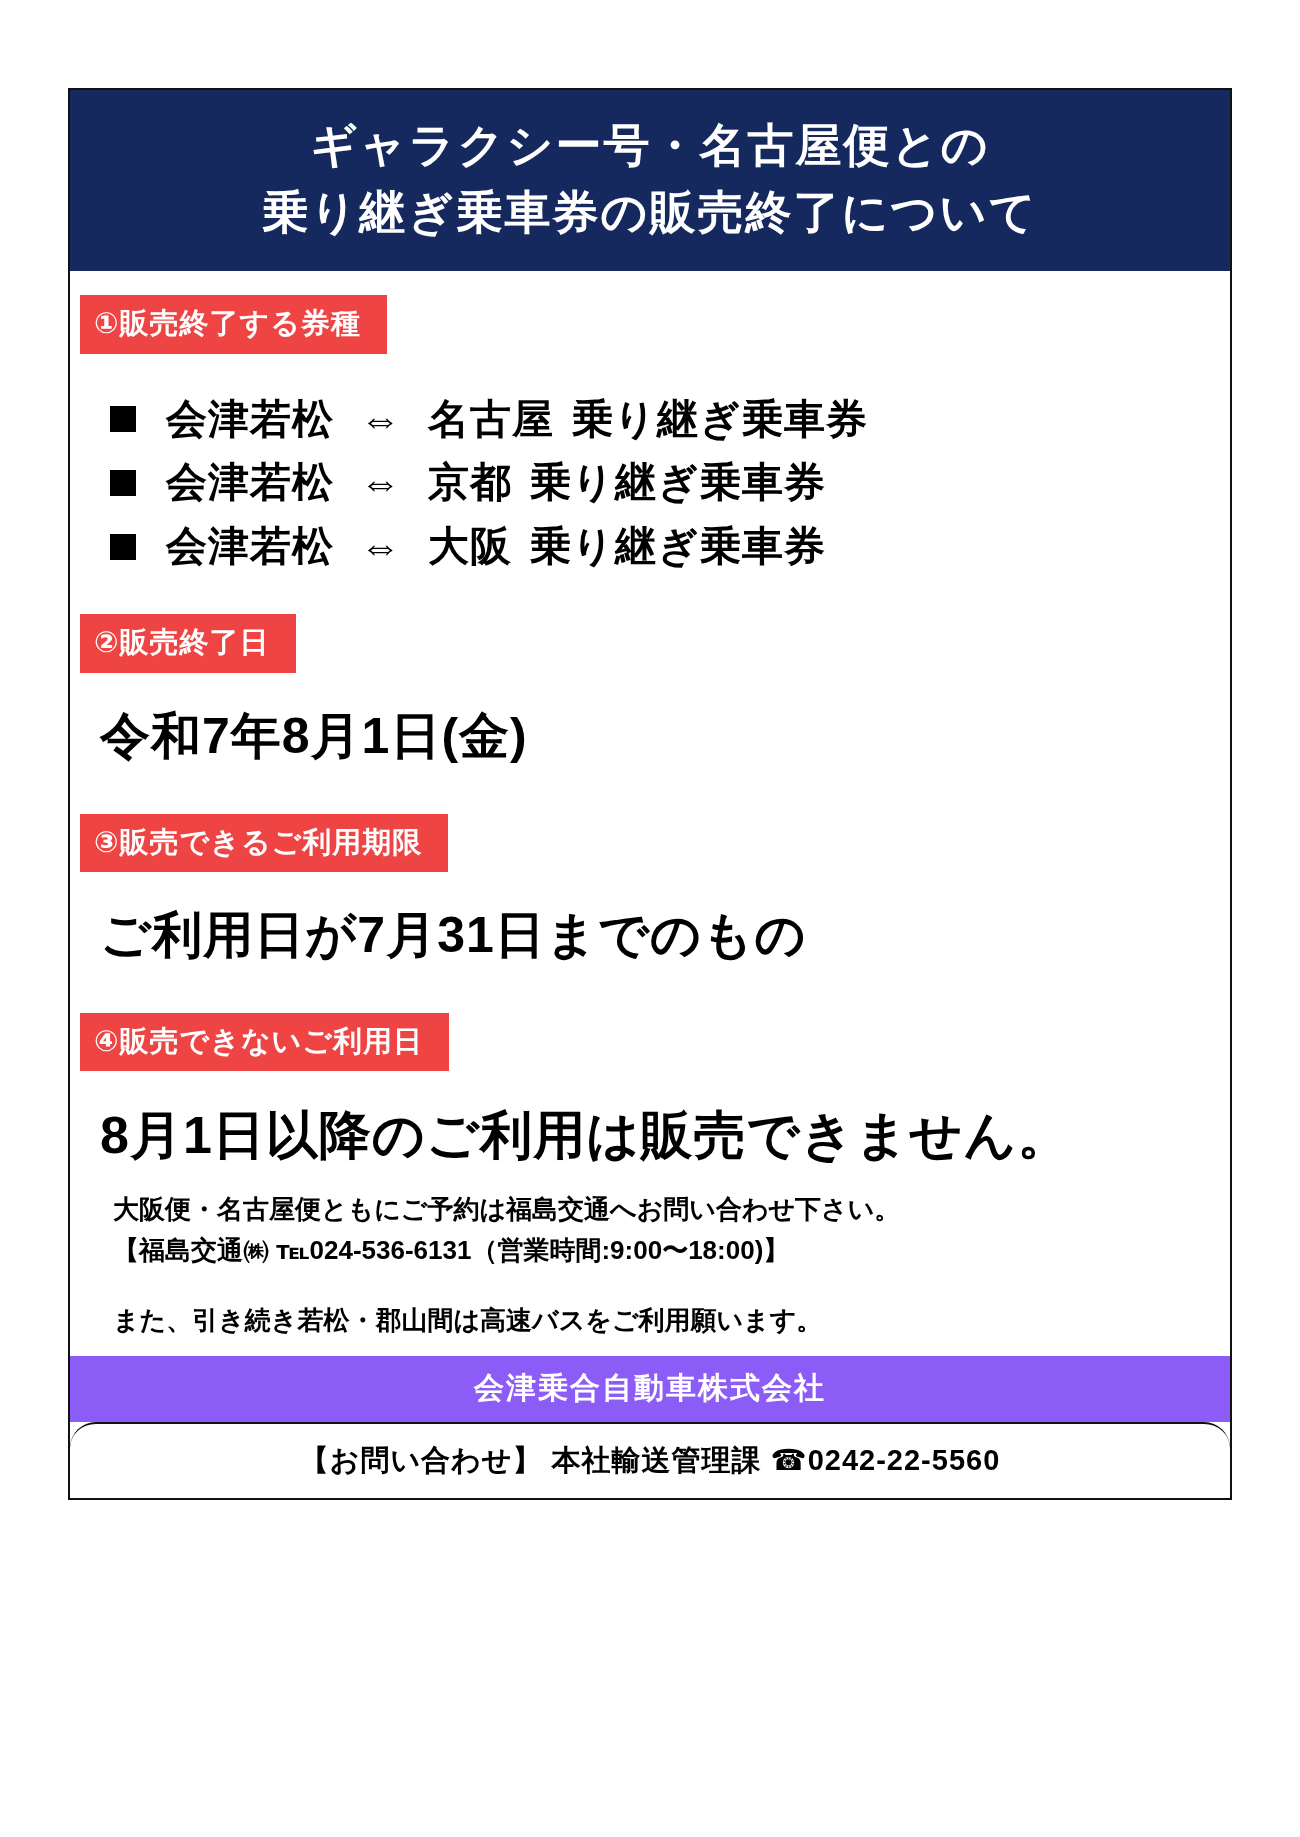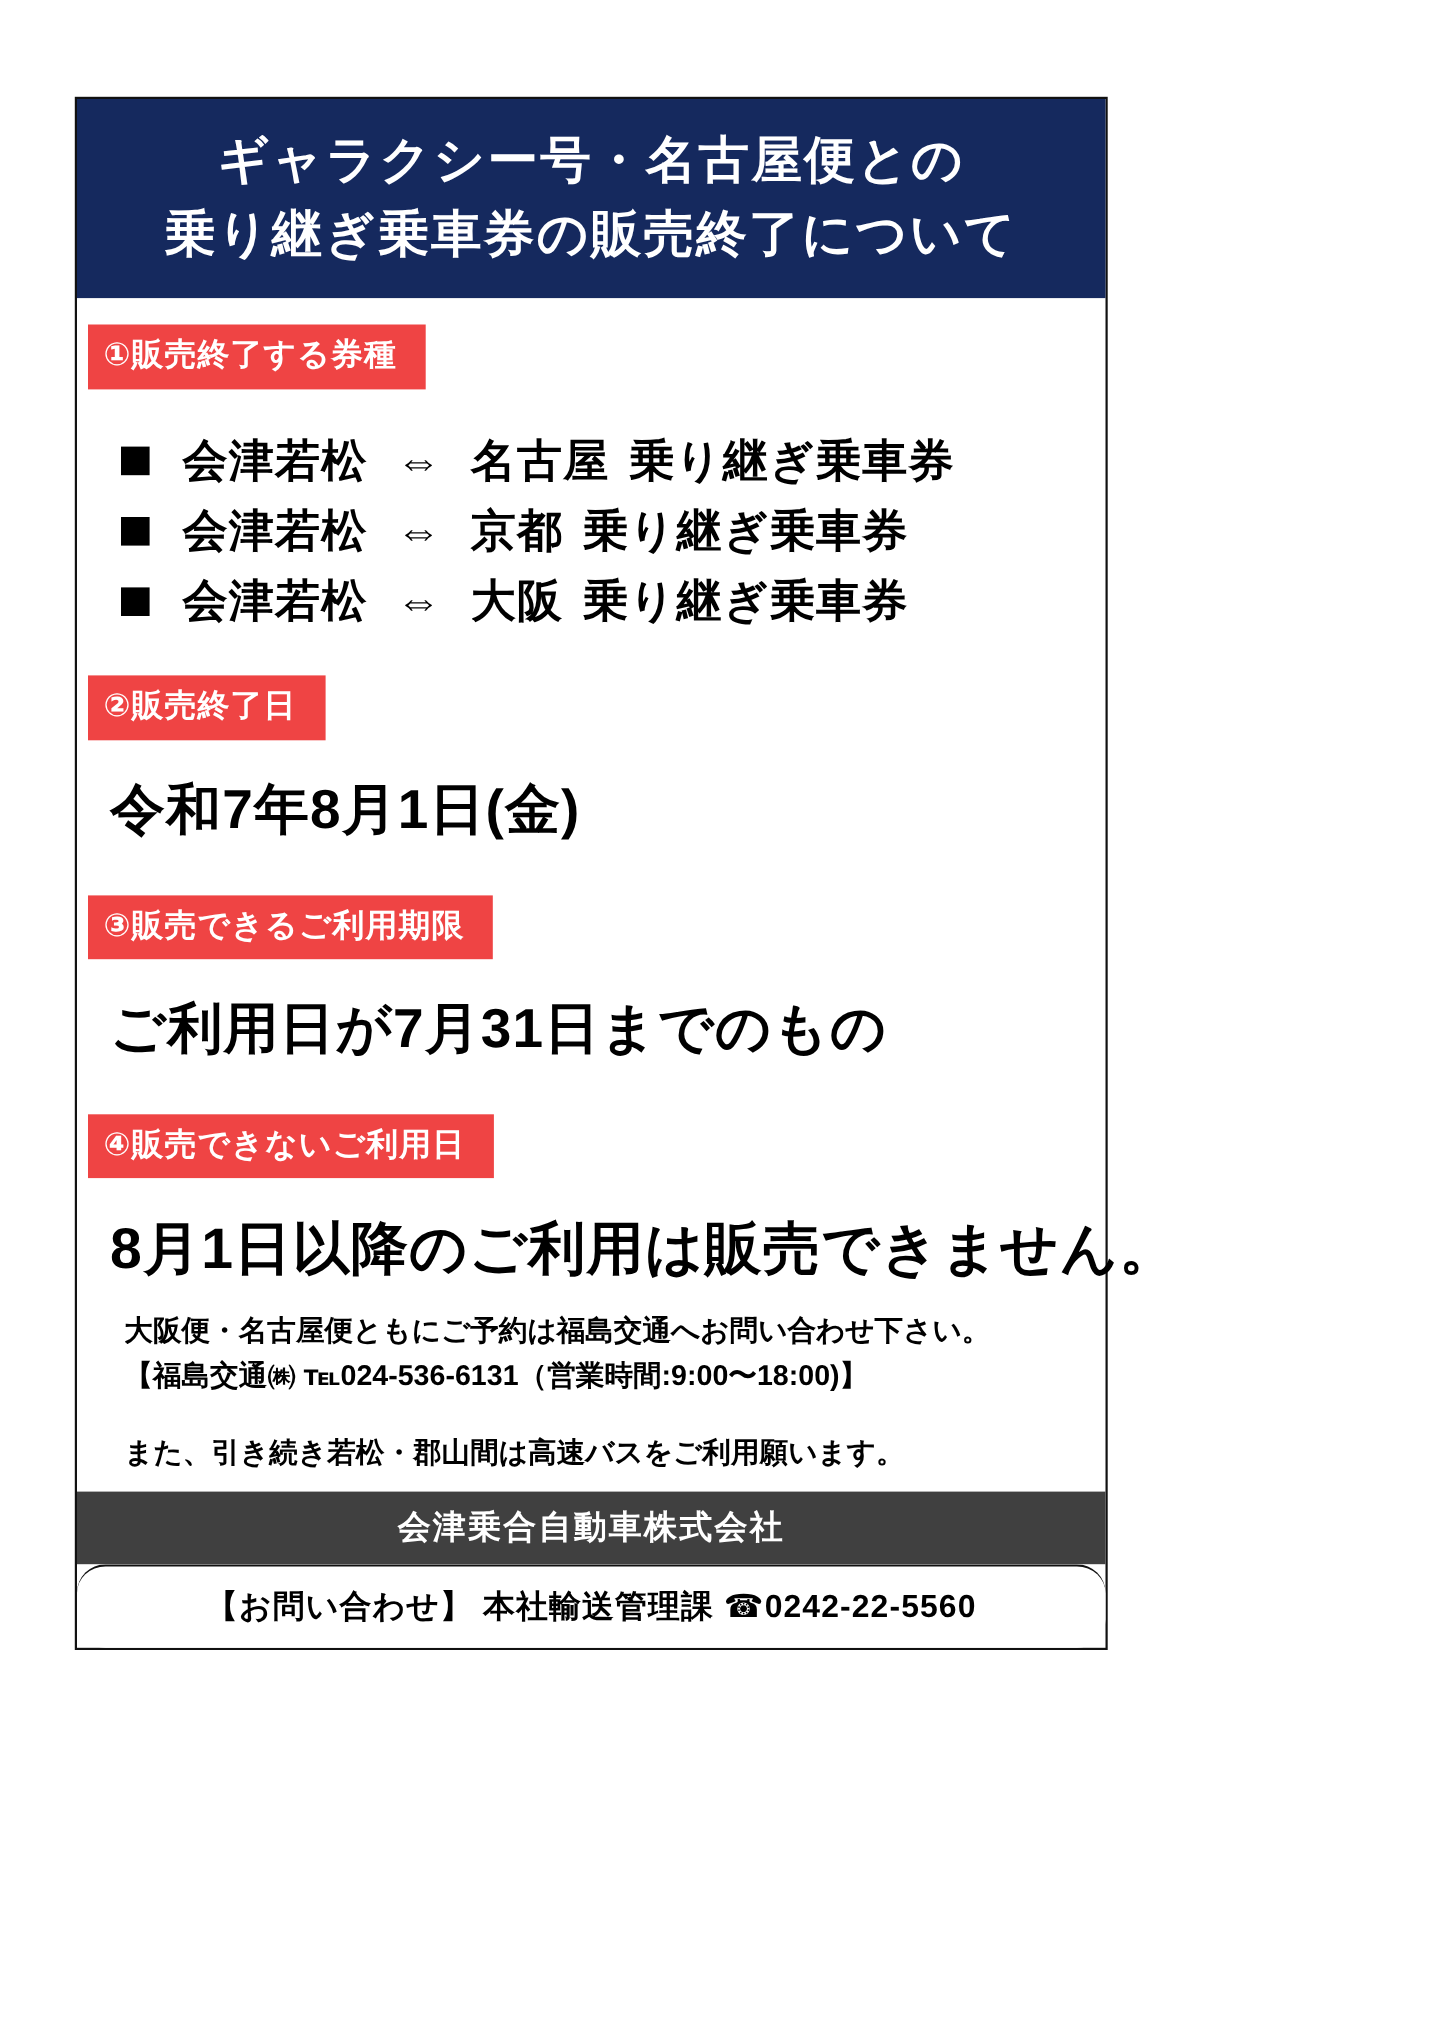--- a/index.html
+++ b/index.html
@@ -12,21 +12,21 @@
     height: 1837px;
     font-family: "Liberation Sans", "DejaVu Sans", sans-serif;
     color: #000000;
     overflow: hidden;
   }
 
   .poster {
     position: absolute;
     left: 68px;
     top: 88px;
-    width: 939px;
+    width: 1164px;
     height: 1412px;
     border: 2px solid #111111;
     background: #ffffff;
     box-sizing: border-box;
   }
 
   
   .title-banner {
     background: #15295e;
     color: #ffffff;
@@ -114,21 +114,21 @@
   .fine.gap {
     margin-top: 30px;
   }
 
   
   .footer-band {
     position: absolute;
     left: 0;
     right: 0;
     bottom: 76px;
-    background: #404040;
+    background: #8b5cf6;
     color: #ffffff;
     text-align: center;
     font-size: 30px;
     font-weight: bold;
     letter-spacing: 2px;
     padding: 12px 0 13px 0;
     margin-top: 35px;
   }
   .footer-contact {
     position: absolute;

